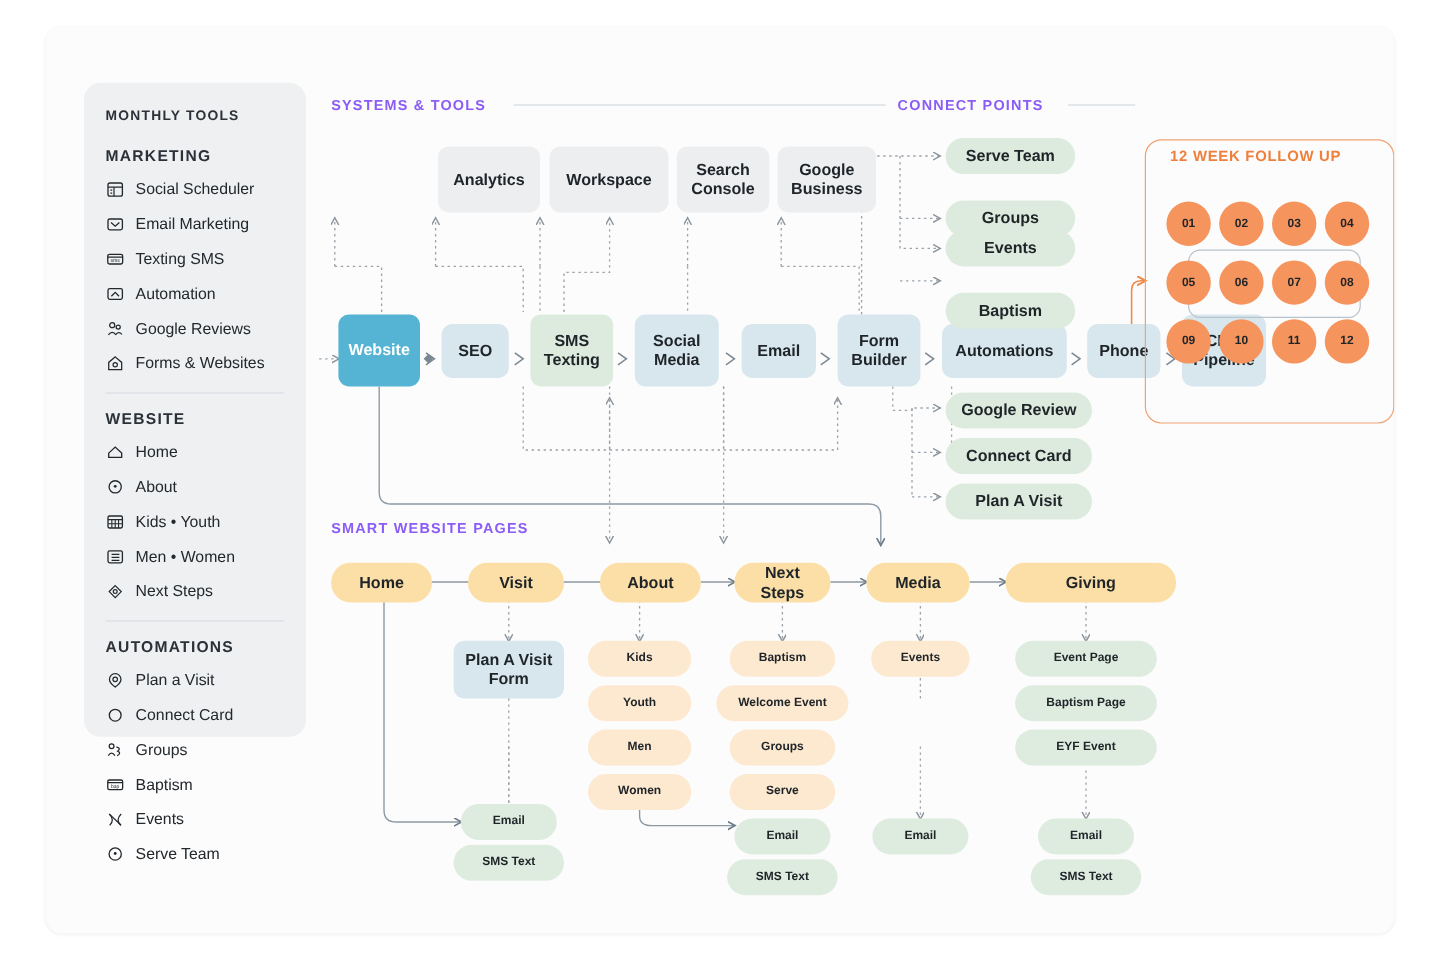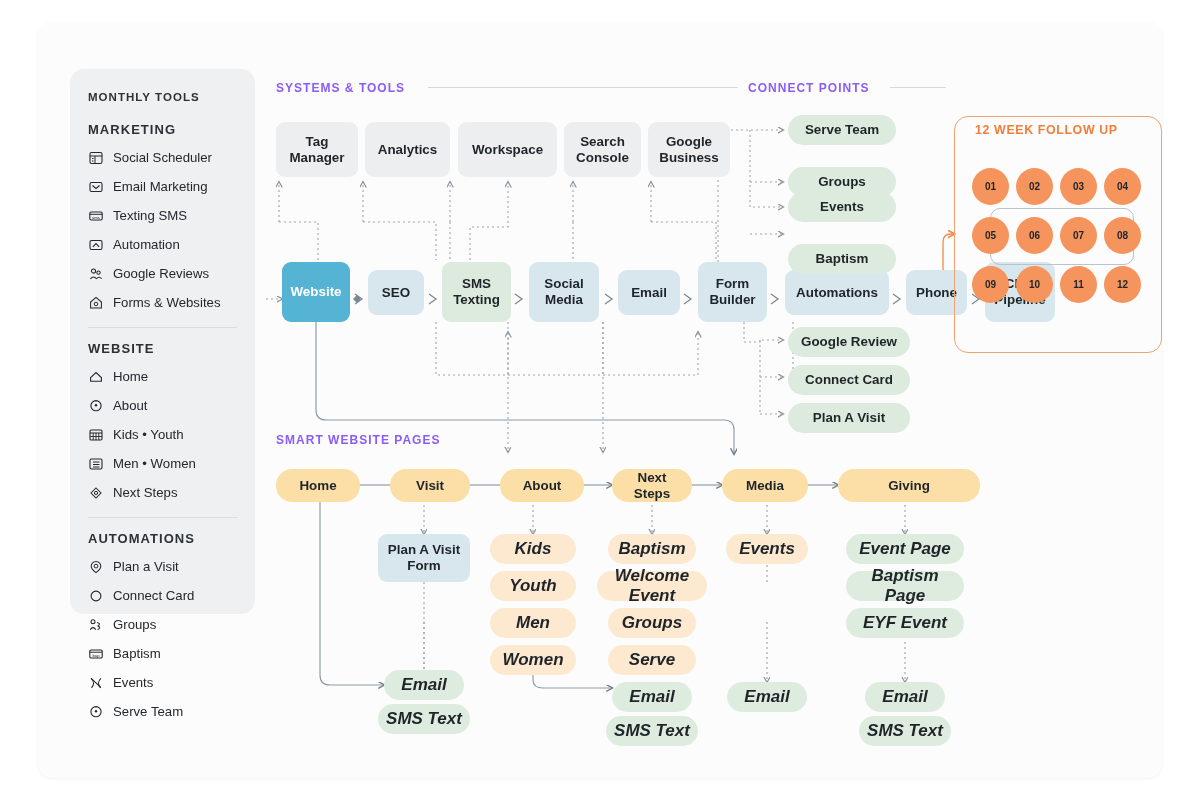--- a/index.html
+++ b/index.html
@@ -56,21 +56,21 @@
     padding:2px 6px;
   }
   .n-grey{background:#eceef0;}
   .n-blue{background:#d8e7ee;}
   .n-blue-dark{background:#55b3d3;color:#ffffff;}
   .n-green{background:#dcebdd;}
   .n-green2{background:#deecdf;}
   .n-amber{background:#fbdfa7;}
   .n-amber-lite{background:#fce9cf;}
   .pill{border-radius:16px;}
-  .sm{font-size:17px;font-style:italic;}
+  .sm{font-size:10px;}
 
   
   .circ{
     position:absolute;width:37px;height:37px;border-radius:50%;
     background:#f5945c;display:flex;align-items:center;justify-content:center;
     font-size:10px;font-weight:700;color:#1f2429;
   }
   .followup-frame{
     position:absolute;border:1.4px solid #f0a271;border-radius:14px;
   }
@@ -317,21 +317,20 @@
   </div>
 
   <div class="sec-head" style="left:238px;top:59px;">SYSTEMS &amp; TOOLS</div>
   <div class="sec-rule" style="left:390px;top:65px;width:310px;"></div>
 
   <div class="sec-head" style="left:710px;top:59px;">CONNECT POINTS</div>
   <div class="sec-rule" style="left:852px;top:65px;width:56px;"></div>
 
   <div class="sec-head" style="left:238px;top:411px;">SMART WEBSITE PAGES</div>
 
-  <div class="node n-grey" style="left:238px;top:100px;width:82px;height:55px;">Tag Manager</div>
   <div class="node n-grey" style="left:327px;top:100px;width:85px;height:55px;">Analytics</div>
   <div class="node n-grey" style="left:420px;top:100px;width:99px;height:55px;">Workspace</div>
   <div class="node n-grey" style="left:526px;top:100px;width:77px;height:55px;">Search Console</div>
   <div class="node n-grey" style="left:610px;top:100px;width:82px;height:55px;">Google Business</div>
 
   <div class="node n-blue-dark" style="left:244px;top:240px;width:68px;height:60px;">Website</div>
   <div class="node n-blue" style="left:330px;top:248px;width:56px;height:45px;">SEO</div>
   <div class="node n-green" style="left:404px;top:240px;width:69px;height:60px;">SMS Texting</div>
   <div class="node n-blue" style="left:491px;top:240px;width:70px;height:60px;">Social Media</div>
   <div class="node n-blue" style="left:580px;top:248px;width:62px;height:45px;">Email</div>

